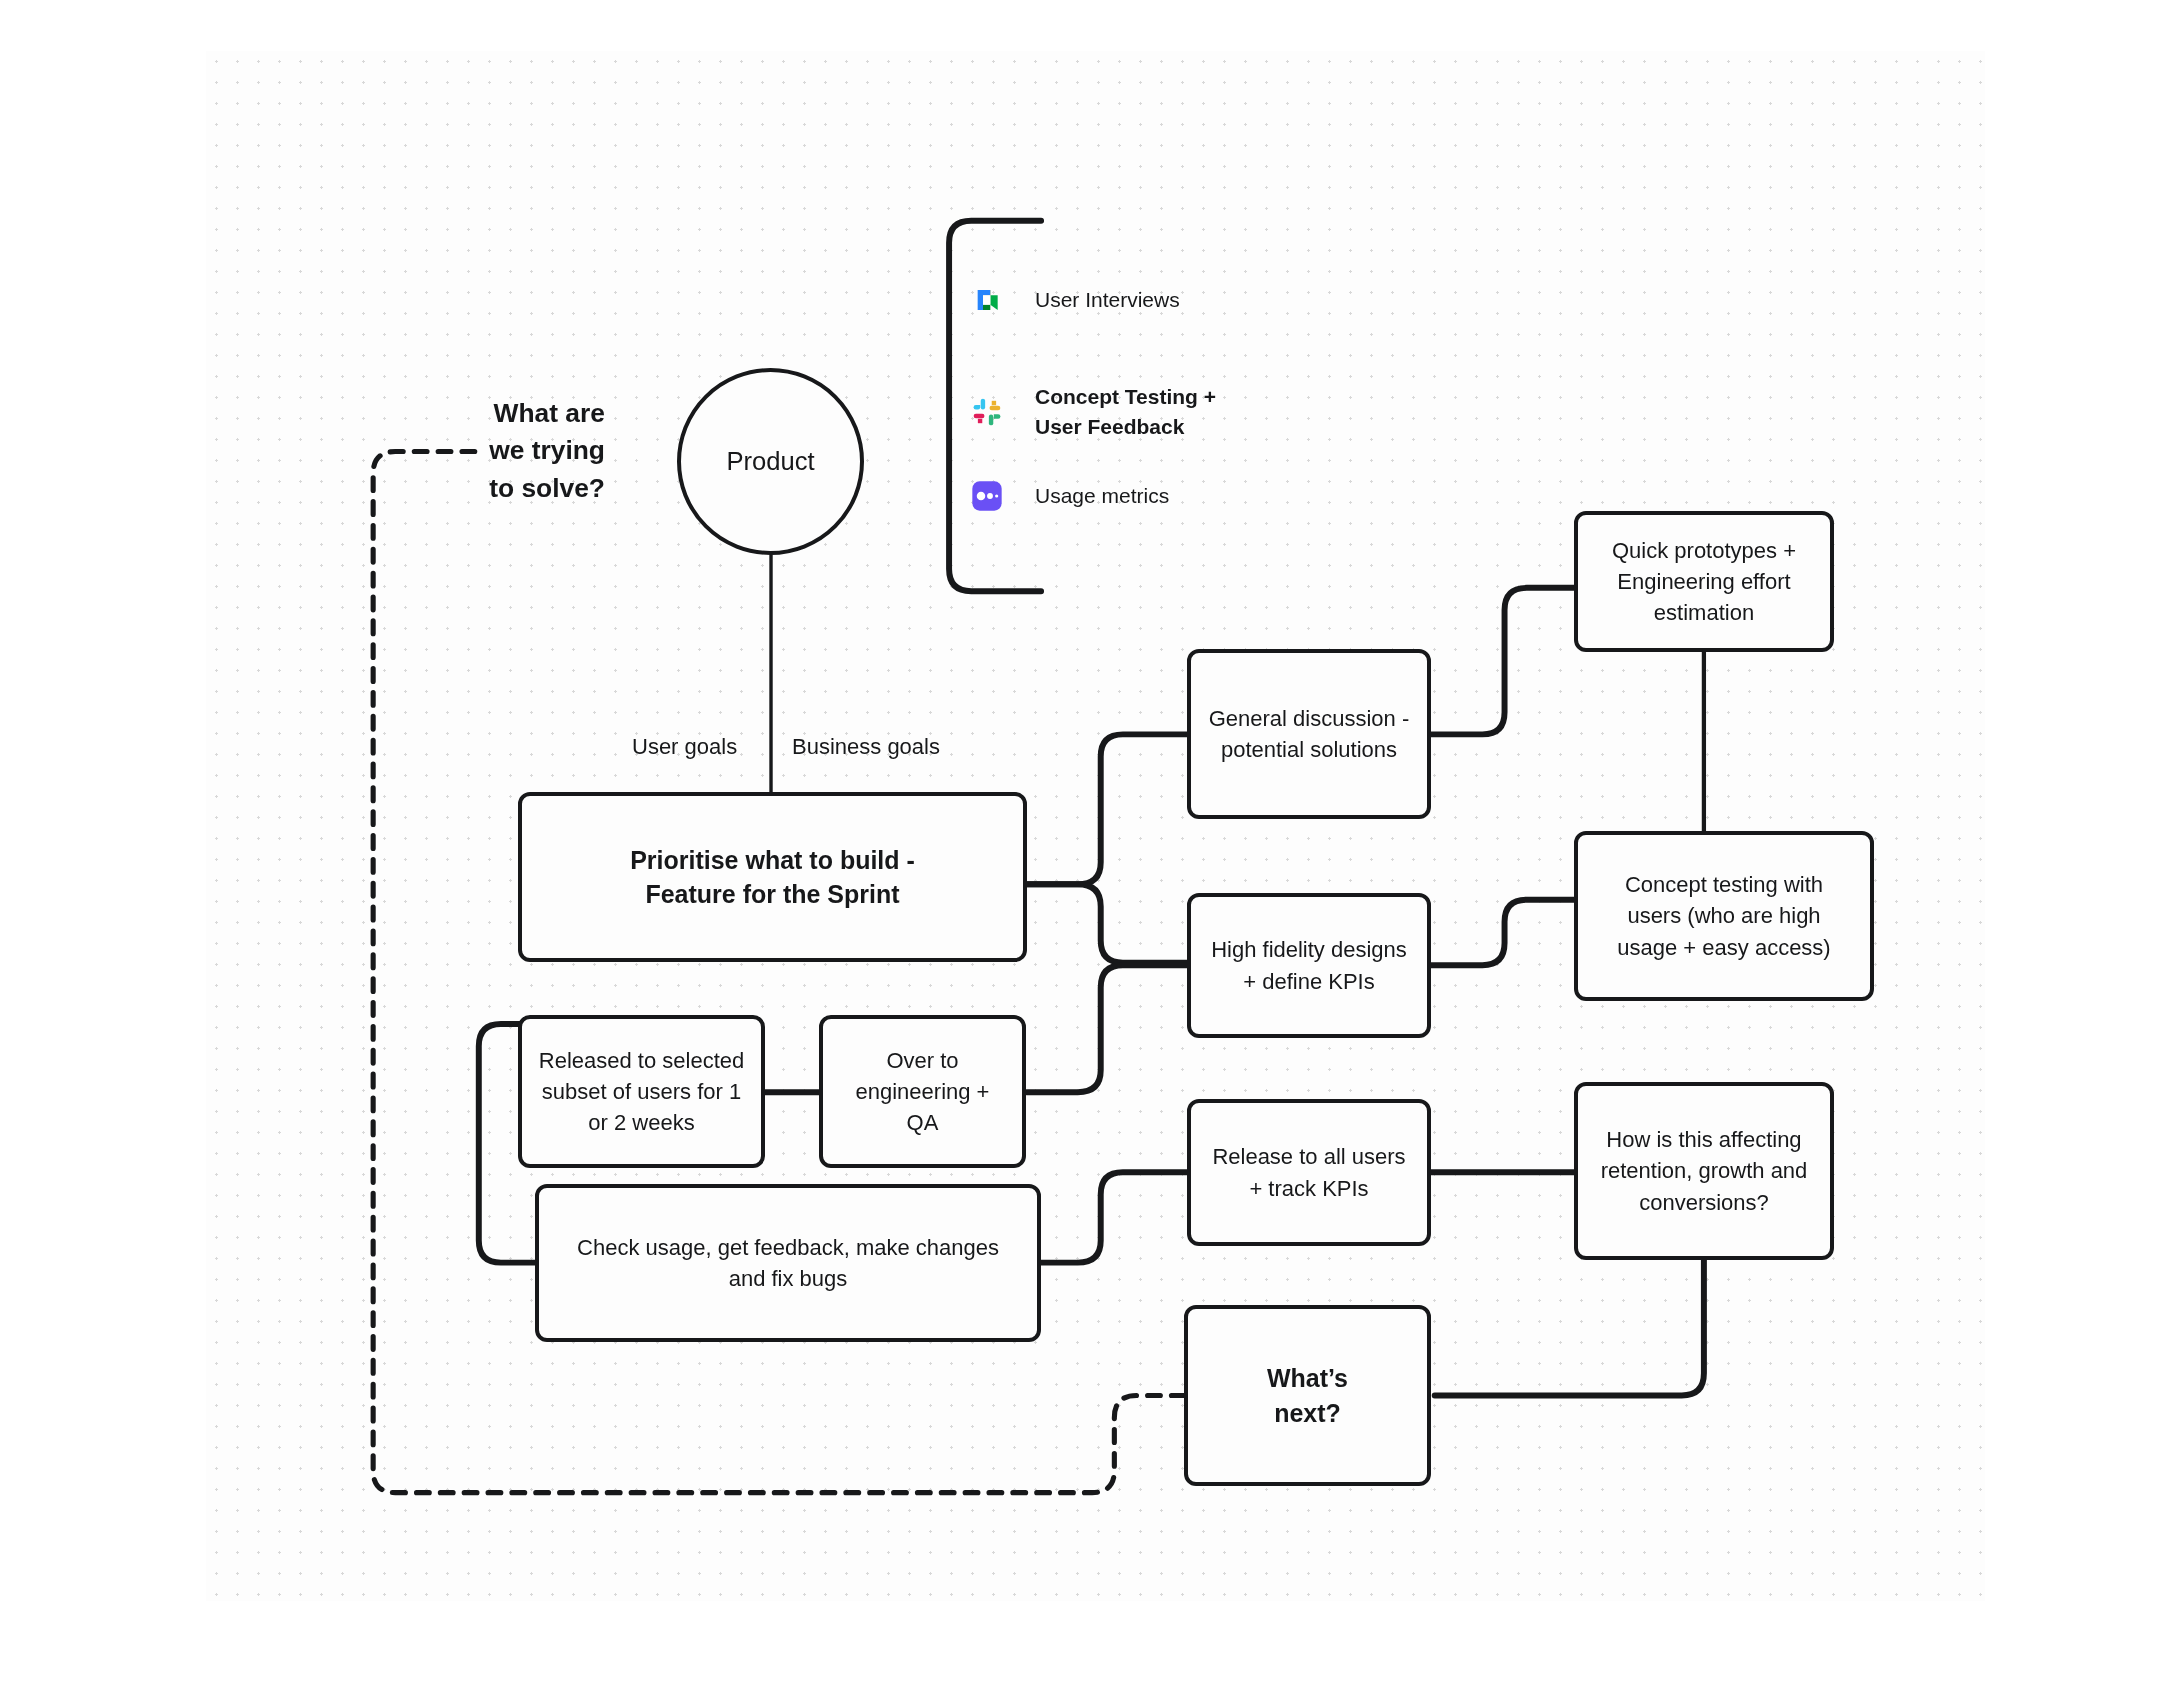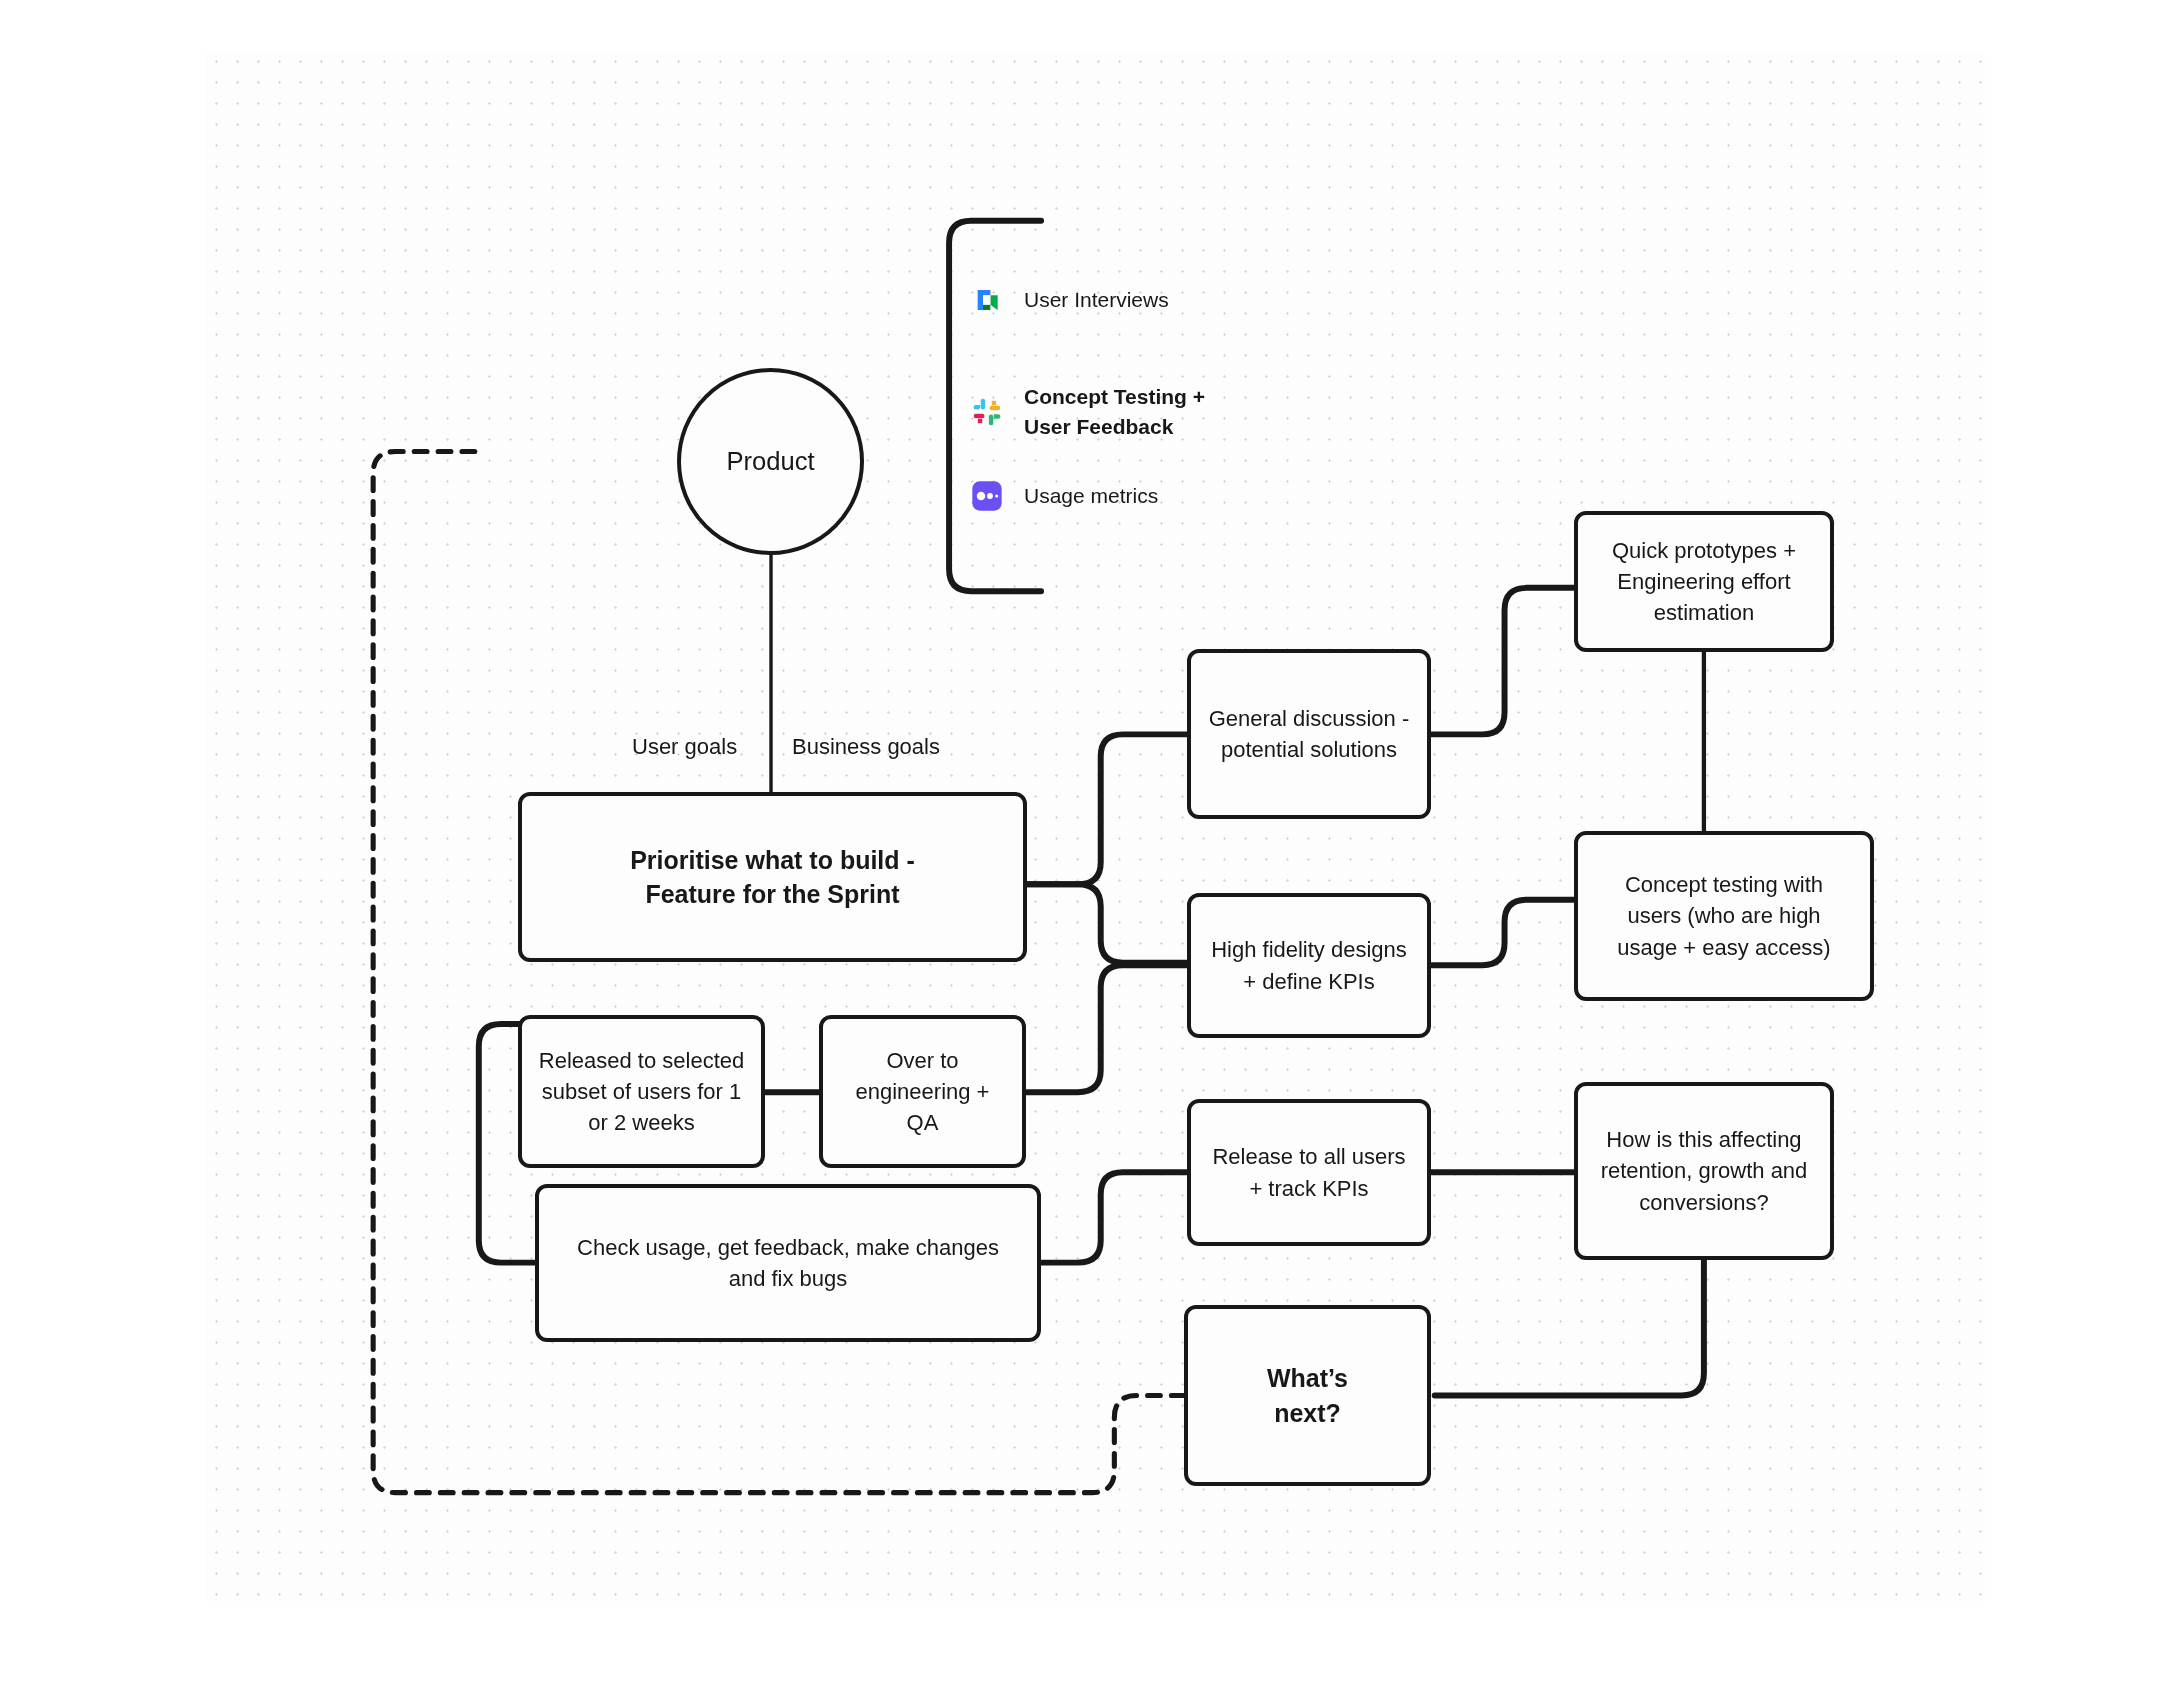--- a/index.html
+++ b/index.html
@@ -72,21 +72,21 @@
     font-weight: bold;
     font-size: 26.4px;
     line-height: 1.42;
     text-align: right;
   }
 
   .legend-item {
     position: absolute;
     display: flex;
     align-items: center;
-    gap: 21px;
+    gap: 32px;
   }
   .legend-text {
     font-size: 21px;
     line-height: 1.42;
     color: #17181a;
   }
   .legend-icon { width: 32px; height: 32px; flex: 0 0 32px; }
 </style>
 </head>
 <body>
@@ -123,20 +123,23 @@
       <path d="M 2000 1479 L 2000 1612 Q 2000 1638 1974 1638 L 1684 1638" stroke-width="7"></path>
 
       <path d="M 1390 1638 L 1334 1638 Q 1308 1638 1308 1664 L 1308 1726 Q 1308 1752 1282 1752 L 464 1752 Q 438 1752 438 1726 L 438 556 Q 438 530 464 530 L 560 530" stroke-width="6" stroke-dasharray="15 13"></path>
     </g>
   </svg>
 
   <div class="circle-node" style="left: 677px; top: 368px; width: 187px; height: 187px;">
     <span>Product</span>
   </div>
 
+  <div class="free-label headline" style="left: 426px; top: 395px; width: 179px; white-space: pre-line;">What are
+we trying
+to solve?</div>
 
   <div class="free-label" style="left: 632px; top: 731px;">User goals</div>
   <div class="free-label" style="left: 792px; top: 731px;">Business goals</div>
 
   <div class="legend-item" style="left: 971px; top: 284px;">
     <span class="legend-icon">
       <svg viewBox="0 0 48 48" width="32" height="32">
         <path fill="#00ac47" d="M29 17v14l11 8V17z"></path>
         <path fill="#ffba00" d="M10 9h19v8H18z"></path>
         <path fill="#2684fc" d="M10 9v30h8V17h11V9z"></path>

